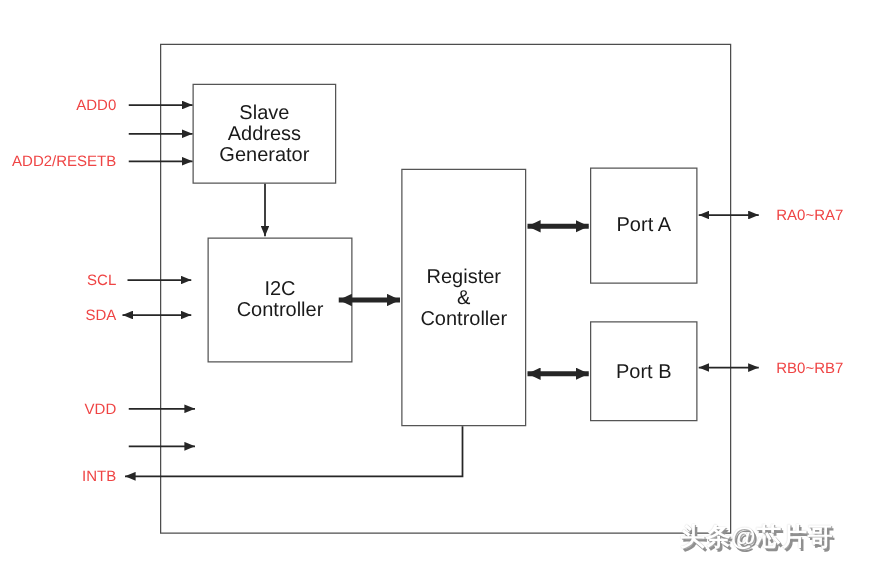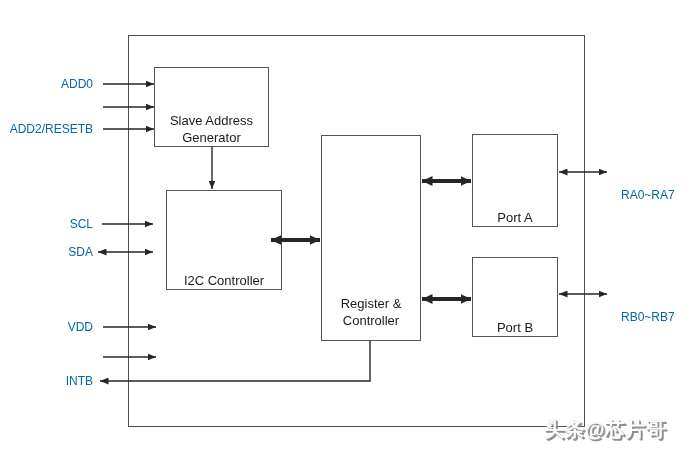--- a/index.html
+++ b/index.html
@@ -25,57 +25,56 @@
     box-sizing: border-box;
     z-index: 1;
     background: transparent;
   }
   .block {
     position: absolute;
     border: 1.4px solid #555555;
     box-sizing: border-box;
     background: #ffffff;
     display: flex;
-    align-items: flex-end;
+    align-items: center;
     justify-content: center;
     text-align: center;
-    font-size: 13px;
+    font-size: 16px;
     line-height: 17px;
     color: #1a1a1a;
     z-index: 2;
   }
   .block-sag   { left: 154px; top: 67px;  width: 115px; height: 80px;  padding: 0 10px; }
   .block-i2c   { left: 166px; top: 190px; width: 116px; height: 100px; padding: 0 8px; }
   .block-rc    { left: 321px; top: 135px; width: 100px; height: 206px; padding: 11px 14px; }
   .block-porta { left: 472px; top: 134px; width: 86px;  height: 93px; }
   .block-portb { left: 472px; top: 257px; width: 86px;  height: 80px; }
   .wires {
     position: absolute;
     left: 0;
     top: 0;
     z-index: 3;
     pointer-events: none;
   }
   .pin-label {
     position: absolute;
     font-size: 12px;
     line-height: 16px;
-    color: #0369a1;
+    color: #ef4444;
     white-space: nowrap;
     z-index: 4;
   }
   .pin-left {
     left: 0;
     width: 93px;
     text-align: right;
   }
   .pin-right {
     left: 621px;
     text-align: left;
-    margin-top: 23px;
   }
   .watermark {
     position: absolute;
     left: 544px;
     top: 416px;
     font-size: 20px;
     font-weight: bold;
     letter-spacing: 0.5px;
     color: #ffffff;
     text-shadow: 2px 2px 0 #8f8f8f, 1px 1px 0 #aaaaaa, 0 0 1px #c8c8c8;

